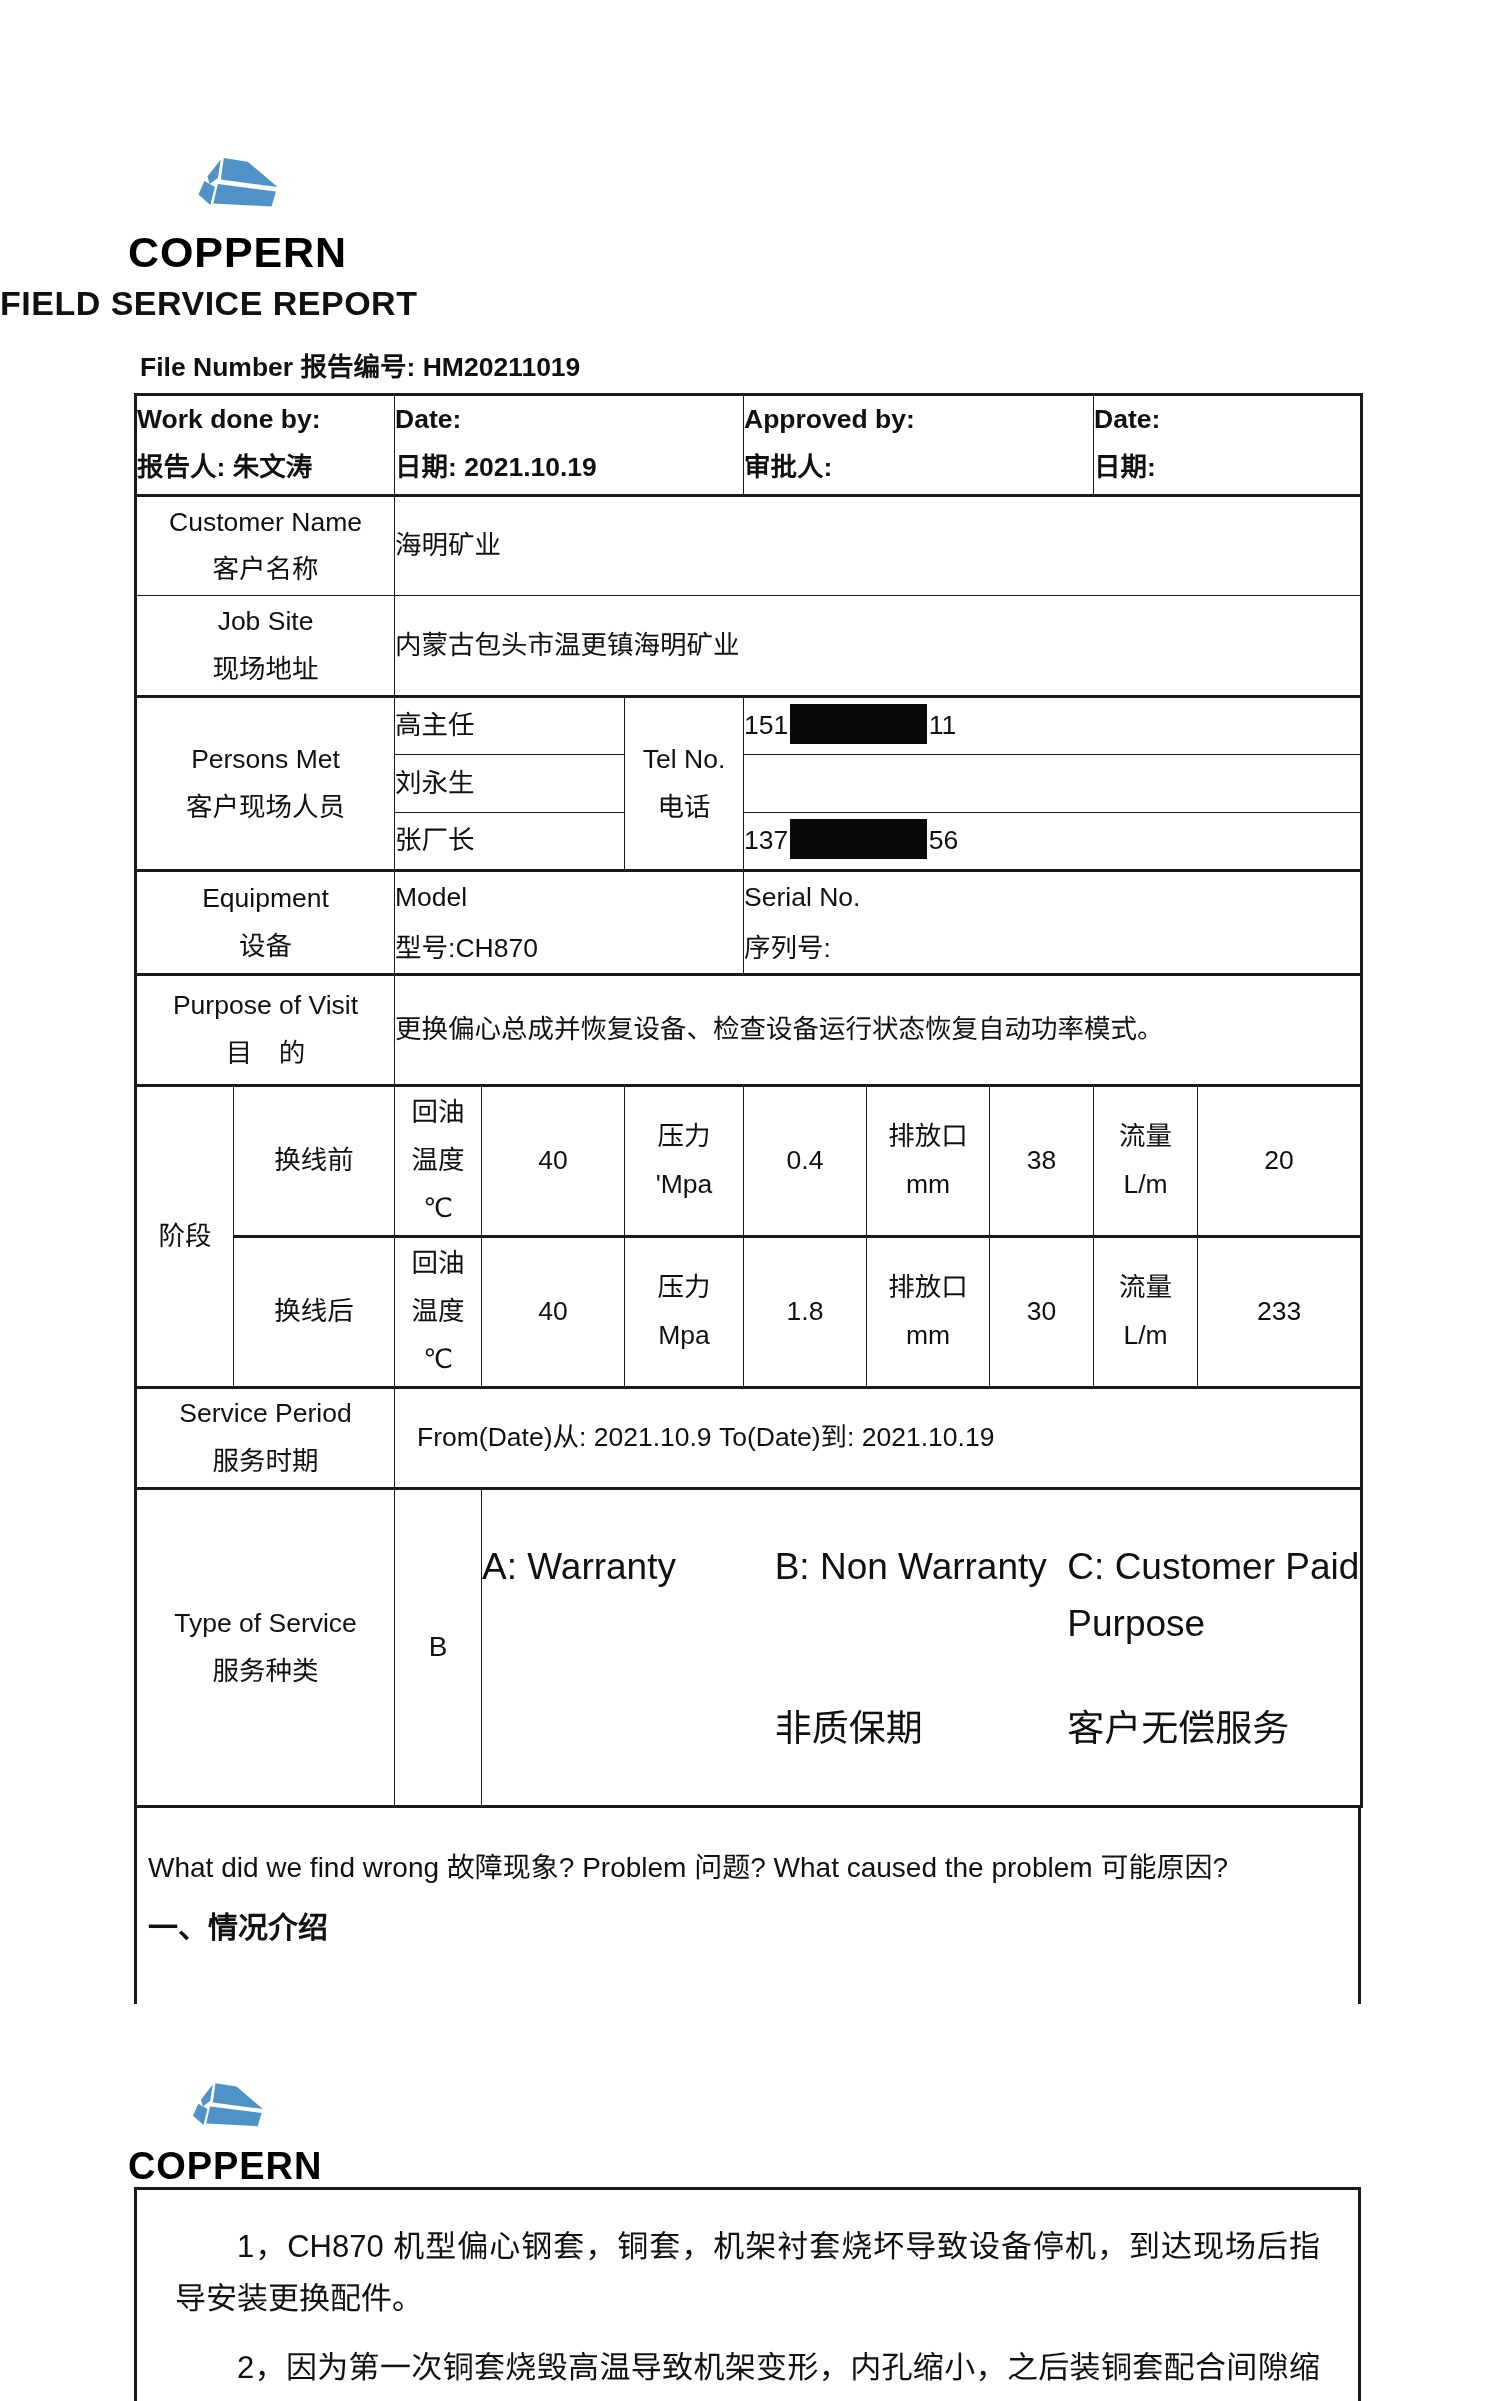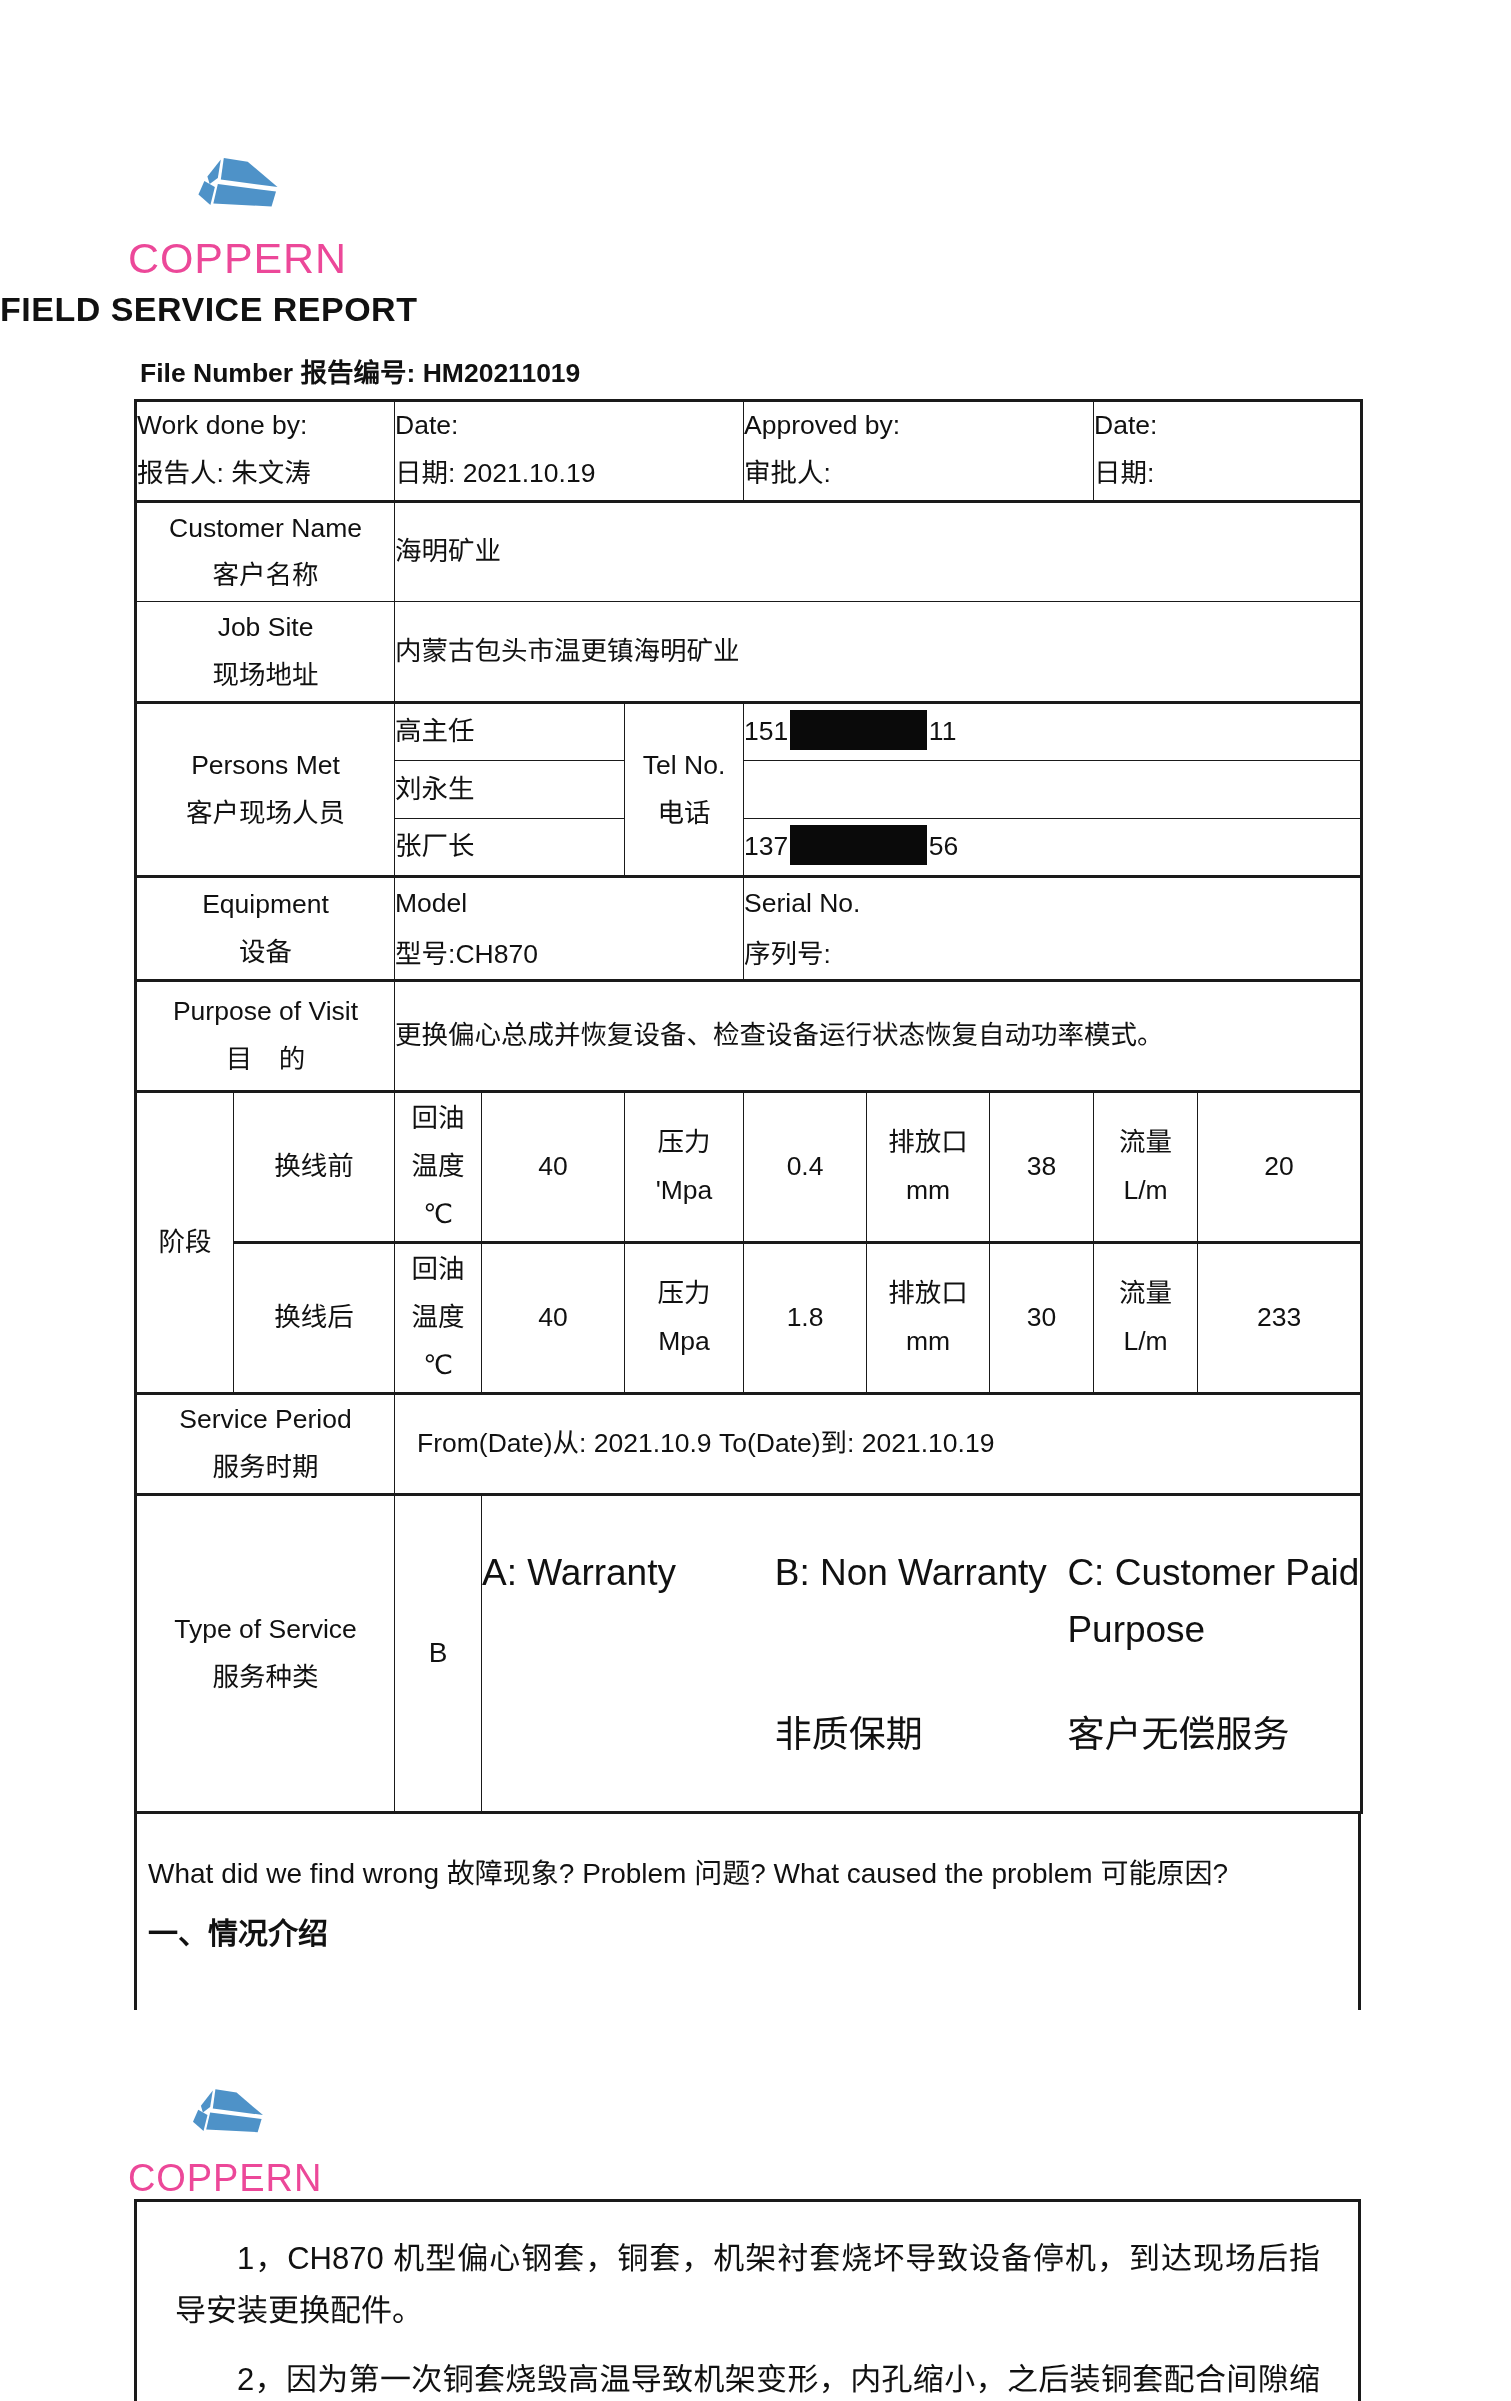--- a/index.html
+++ b/index.html
@@ -10,22 +10,22 @@
     color:#111;
     font-family:"Liberation Sans","DejaVu Sans",sans-serif;
     overflow:hidden;
   }
 
   
   .logo{margin-left:128px;}
   .logo1{padding-top:154px;}
   .logo .icon{display:block;margin-left:57px;}
   .logo .brand{
-    font-weight:normal;color:#ec4899;
-    letter-spacing:0.9px;line-height:1.05;margin-top:7px;
+    font-weight:bold;color:#000000;
+    letter-spacing:0.9px;line-height:1.05;margin-top:1px;
   }
   .logo1 .brand{font-size:43px;}
   .logo2{margin-top:76px;}
   .logo2 .icon{margin-left:53px;}
   .logo2 .brand{font-size:38px;}
 
   
   .title-cn{
     margin-top:12.8px;text-align:center;
     font-size:45px;font-weight:bold;letter-spacing:1.8px;
@@ -49,21 +49,21 @@
     border:3.7px solid #1a1a1a;
   }
   table.report td{
     border:1.8px solid #1a1a1a;
     font-size:26.5px;line-height:1.8;
     white-space:pre-line;
     padding:0;
     overflow:hidden;
   }
   tr.thick > td{border-top-width:3.7px;}
-  td.l{text-align:left;vertical-align:top;padding:9.1px 5.5px 5.5px 16.4px;}
+  td.l{text-align:left;vertical-align:top;padding:9.1px 5.5px 5.5px 16.4px;font-weight:bold;}
   td.c{text-align:center;vertical-align:middle;line-height:1.85;}
   td.v{text-align:left;vertical-align:middle;font-size:27.4px;padding-left:22px;}
   td.sm{font-size:25.6px;line-height:1.5;text-align:center;vertical-align:middle;}
   td.num{font-size:28px;text-align:center;vertical-align:middle;}
   .redact{
     display:inline-block;width:137px;height:40px;
     background:#0a0a0a;vertical-align:-9.1px;margin:0 1.8px;
   }
   td.opts{vertical-align:middle;padding:5.5px 0;}
   .opt-row{display:flex;width:100%;}

